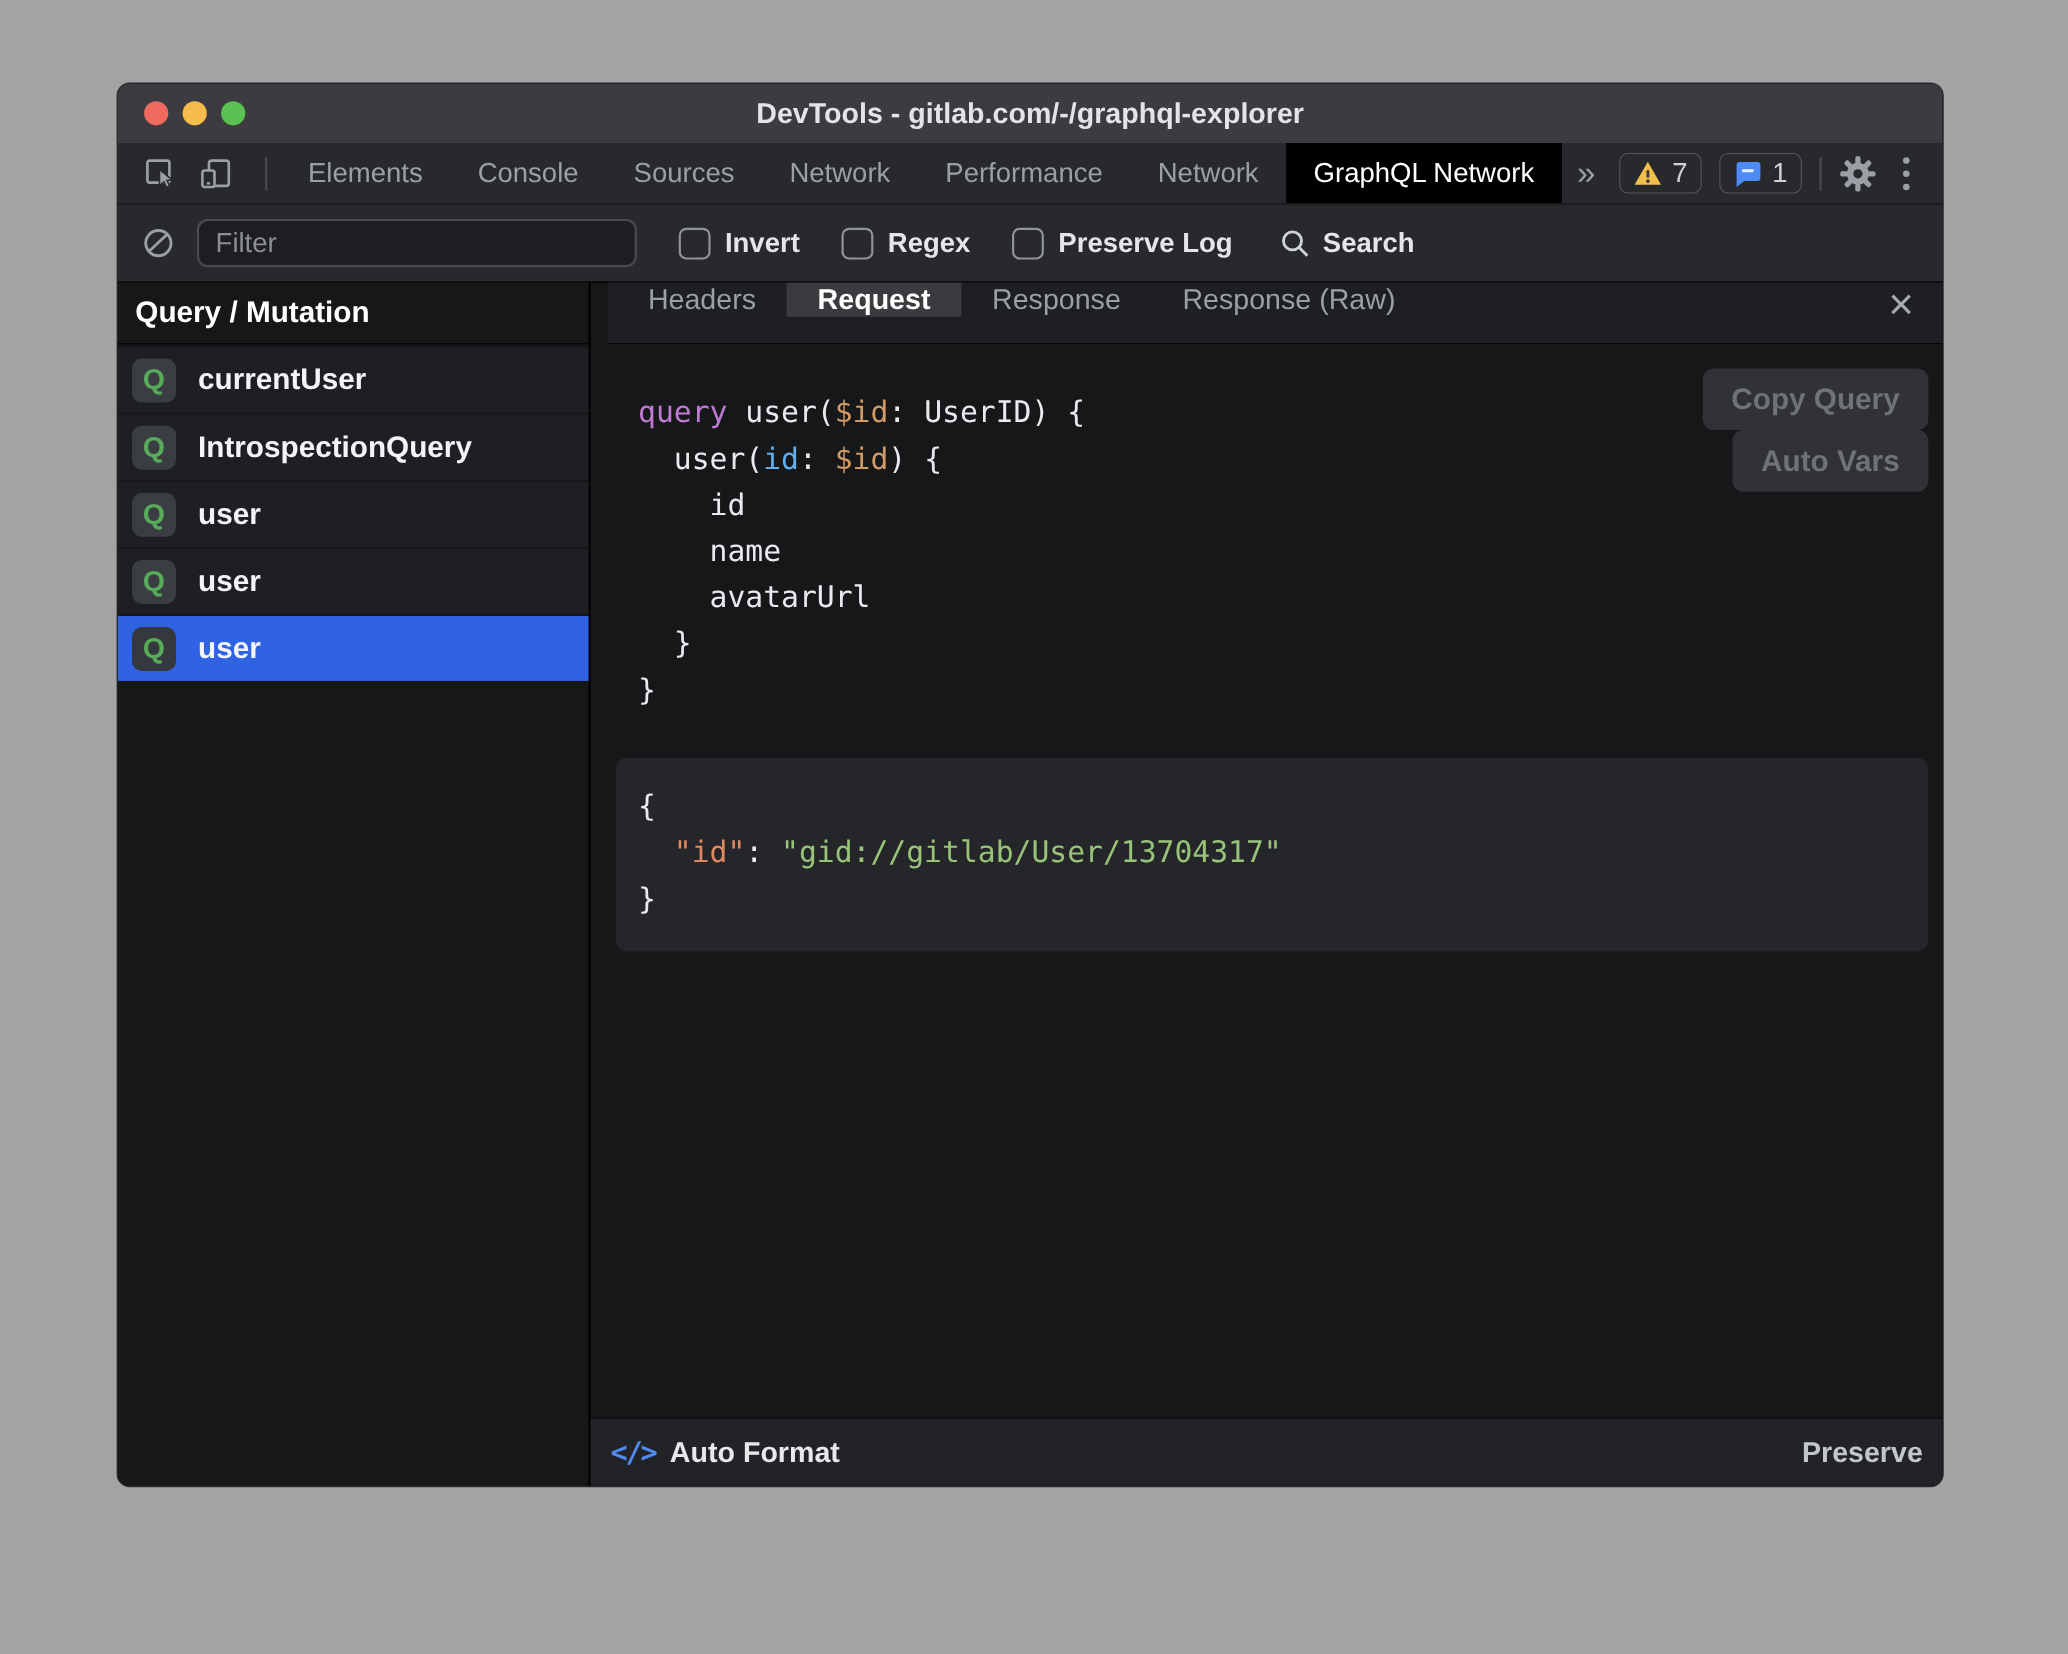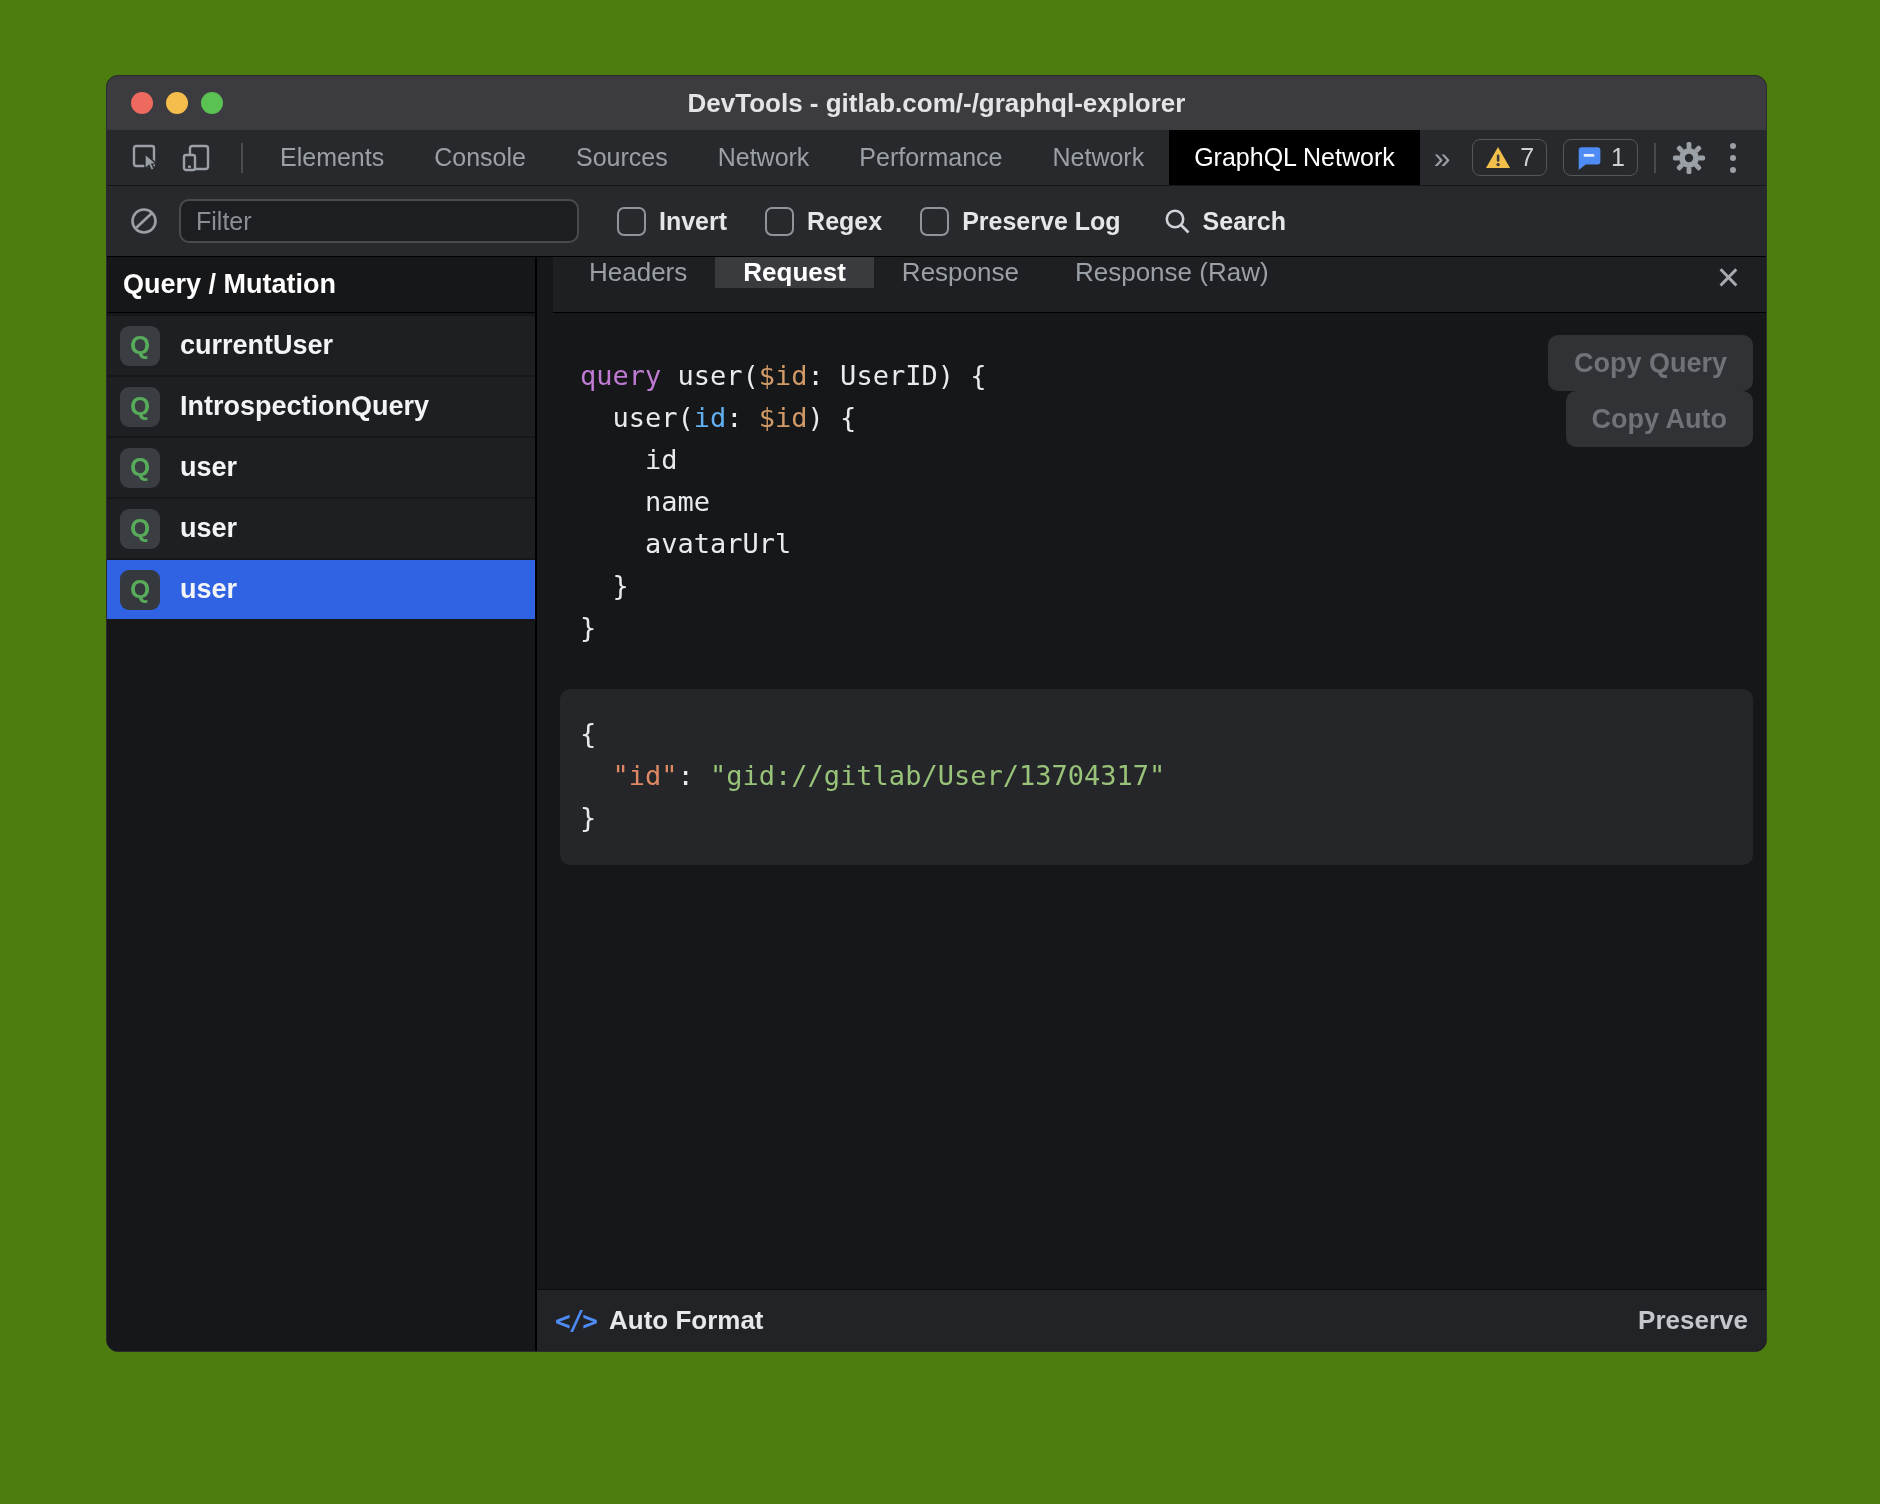--- a/index.html
+++ b/index.html
@@ -1,16 +1,16 @@
 <!DOCTYPE html>
 <html><head>
 <meta charset="utf-8">
 <style>
   html,body { margin:0; padding:0; background:#000; }
-  .stage { position:relative; width:1880px; height:1504px; background:#4d7c0f; font-family:"Liberation Sans", sans-serif; overflow:hidden; }
+  .stage { position:relative; width:1880px; height:1504px; background:#a3a3a3; font-family:"Liberation Sans", sans-serif; overflow:hidden; }
   .window { position:absolute; left:106px; top:75px; width:1661px; height:1277px; background:#161719; border-radius:12px; overflow:hidden; display:flex; flex-direction:column; border:1px solid #2b2c2f; box-sizing:border-box; }
 
   
   .titlebar { flex:0 0 54px; background:#3b3b40; display:flex; align-items:center; position:relative; }
   .traffic { position:absolute; left:24px; top:0; height:54px; display:flex; align-items:center; gap:13px; }
   .light { width:22px; height:22px; border-radius:50%; }
   .light.red { background:#ee6a5f; }
   .light.yellow { background:#f5bd4b; }
   .light.green { background:#5bc152; }
   .title { flex:1; text-align:center; color:#e3e4e6; font-size:26px; font-weight:bold; }
@@ -234,21 +234,21 @@
           <div class="code-scroll">
             <pre class="code" id="query-code"><div class="code-line"><span class="tok-keyword">query</span><span class="tok-plain"> user(</span><span class="tok-variable">$id</span><span class="tok-plain">: UserID) {</span></div><div class="code-line"><span class="tok-plain">  user(</span><span class="tok-attr">id</span><span class="tok-plain">: </span><span class="tok-variable">$id</span><span class="tok-plain">) {</span></div><div class="code-line"><span class="tok-plain">    id</span></div><div class="code-line"><span class="tok-plain">    name</span></div><div class="code-line"><span class="tok-plain">    avatarUrl</span></div><div class="code-line"><span class="tok-plain">  }</span></div><div class="code-line"><span class="tok-plain">}</span></div></pre>
             <div class="vars-box" id="vars-code">
                 <div class="code-line"><span class="tok-plain">{</span></div>
                 <div class="code-line"><span class="tok-plain">  </span><span class="tok-key">"id"</span><span class="tok-plain">: </span><span class="tok-string">"gid://gitlab/User/13704317"</span></div>
                 <div class="code-line"><span class="tok-plain">}</span></div>
               </div>
           </div>
           <div class="copy-buttons">
             <button class="copy-btn">Copy Query</button>
-            <button class="copy-btn">Copy Auto</button>
+            <button class="copy-btn">Auto Vars</button>
           </div>
           <div class="dfooter">
             <span class="af-group">
               <span class="af-icon">&lt;/&gt;</span>
               <span class="af-label">Auto Format</span>
             </span>
             <span class="fspacer"></span>
             <span class="support">Preserve</span>
           </div>
         </div>

